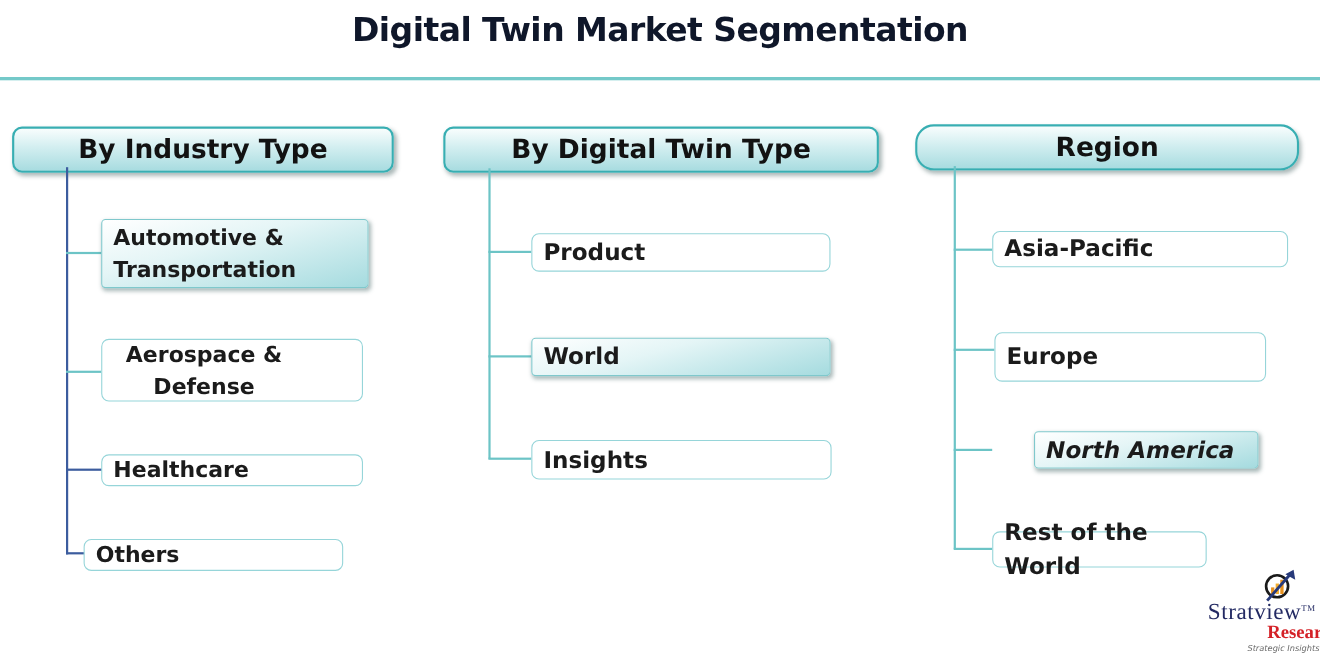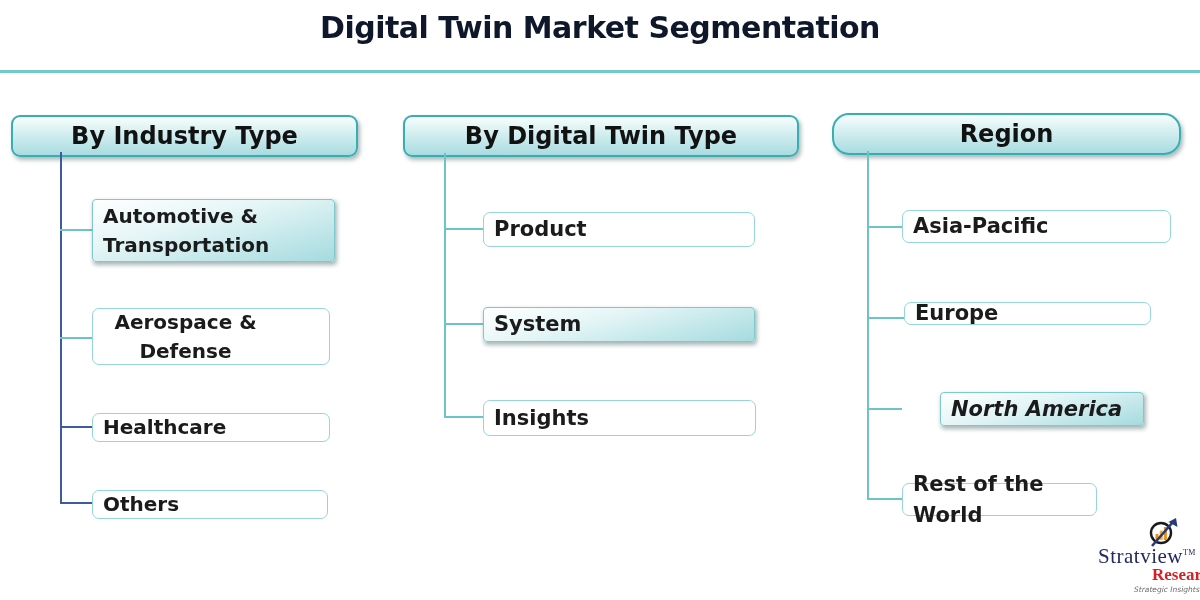--- a/index.html
+++ b/index.html
@@ -49,39 +49,39 @@
   #c1-vline{left:60px;top:152px;height:352px;}
   #c1-conn0{left:60px;top:229px;width:32px;}
   #c1-conn1{left:60px;top:337px;width:32px;}
   #c1-conn2{left:60px;top:426px;width:33px;}
   #c1-conn3{left:60px;top:502px;width:32px;}
   #c1-i0{left:92px;top:199px;width:243px;height:63px;font-size:20px;}
   #c1-i0 .wrap{max-width:205px;display:block;}
   #c1-i1{left:92px;top:308px;width:238px;height:57px;font-size:20px;text-align:center;}
   #c1-i1 .wrap{max-width:165px;display:block;}
   #c1-i2{left:92px;top:413px;width:238px;height:29px;font-size:20px;align-items:center;}
-  #c1-i3{left:92px;top:490px;width:236px;height:29px;font-size:20px;}
+  #c1-i3{left:76px;top:490px;width:236px;height:29px;font-size:20px;}
   
   #c2-head{left:403px;top:115px;width:392px;height:38px;}
   #c2-vline{left:444px;top:153px;height:264px;}
   #c2-conn0{left:444px;top:228px;width:39px;}
   #c2-conn1{left:444px;top:323px;width:39px;}
   #c2-conn2{left:444px;top:416px;width:39px;}
   #c2-i0{left:483px;top:212px;width:272px;height:35px;}
   #c2-i1{left:483px;top:307px;width:272px;height:35px;}
   #c2-i2{left:483px;top:400px;width:273px;height:36px;}
   
   #c3-head{left:832px;top:113px;width:345px;height:38px;border-radius:17px;}
   #c3-vline{left:867px;top:151px;height:348px;}
   #c3-conn0{left:867px;top:226px;width:35px;}
   #c3-conn1{left:867px;top:317px;width:37px;}
   #c3-conn2{left:867px;top:408px;width:35px;}
   #c3-conn3{left:867px;top:498px;width:35px;}
   #c3-i0{left:902px;top:210px;width:269px;height:33px;}
-  #c3-i1{left:904px;top:302px;width:247px;height:23px;}
+  #c3-i1{left:904px;top:302px;width:247px;height:45px;}
   #c3-i2{left:940px;top:392px;width:204px;height:34px;font-style:italic;}
   #c3-i3{left:902px;top:483px;width:195px;height:33px;}
   
   #logo{left:1098px;top:512px;width:150px;height:85px;}
   #logo-icon{position:absolute;left:42px;top:4px;}
   #logo-brand{
     position:absolute;left:0px;top:32px;white-space:nowrap;
     font-family:"Liberation Serif","DejaVu Serif",serif;
     font-size:21px;color:#232a63;letter-spacing:0.5px;
   }
@@ -129,21 +129,21 @@
 </div>
 <div id="c2-vline" class="abs vline"></div>
 <div id="c2-conn0" class="abs hline"></div>
 <div id="c2-conn1" class="abs hline"></div>
 <div id="c2-conn2" class="abs hline"></div>
 
 <div id="c2-i0" class="abs item-box item-white">
   <span>Product</span>
 </div>
 <div id="c2-i1" class="abs item-box item-hi">
-  <span>System</span>
+  <span>World</span>
 </div>
 <div id="c2-i2" class="abs item-box item-white">
   <span>Insights</span>
 </div>
 
 <div id="c3-head" class="abs head-box">
   <span>Region</span>
 </div>
 <div id="c3-vline" class="abs vline"></div>
 <div id="c3-conn0" class="abs hline"></div>

